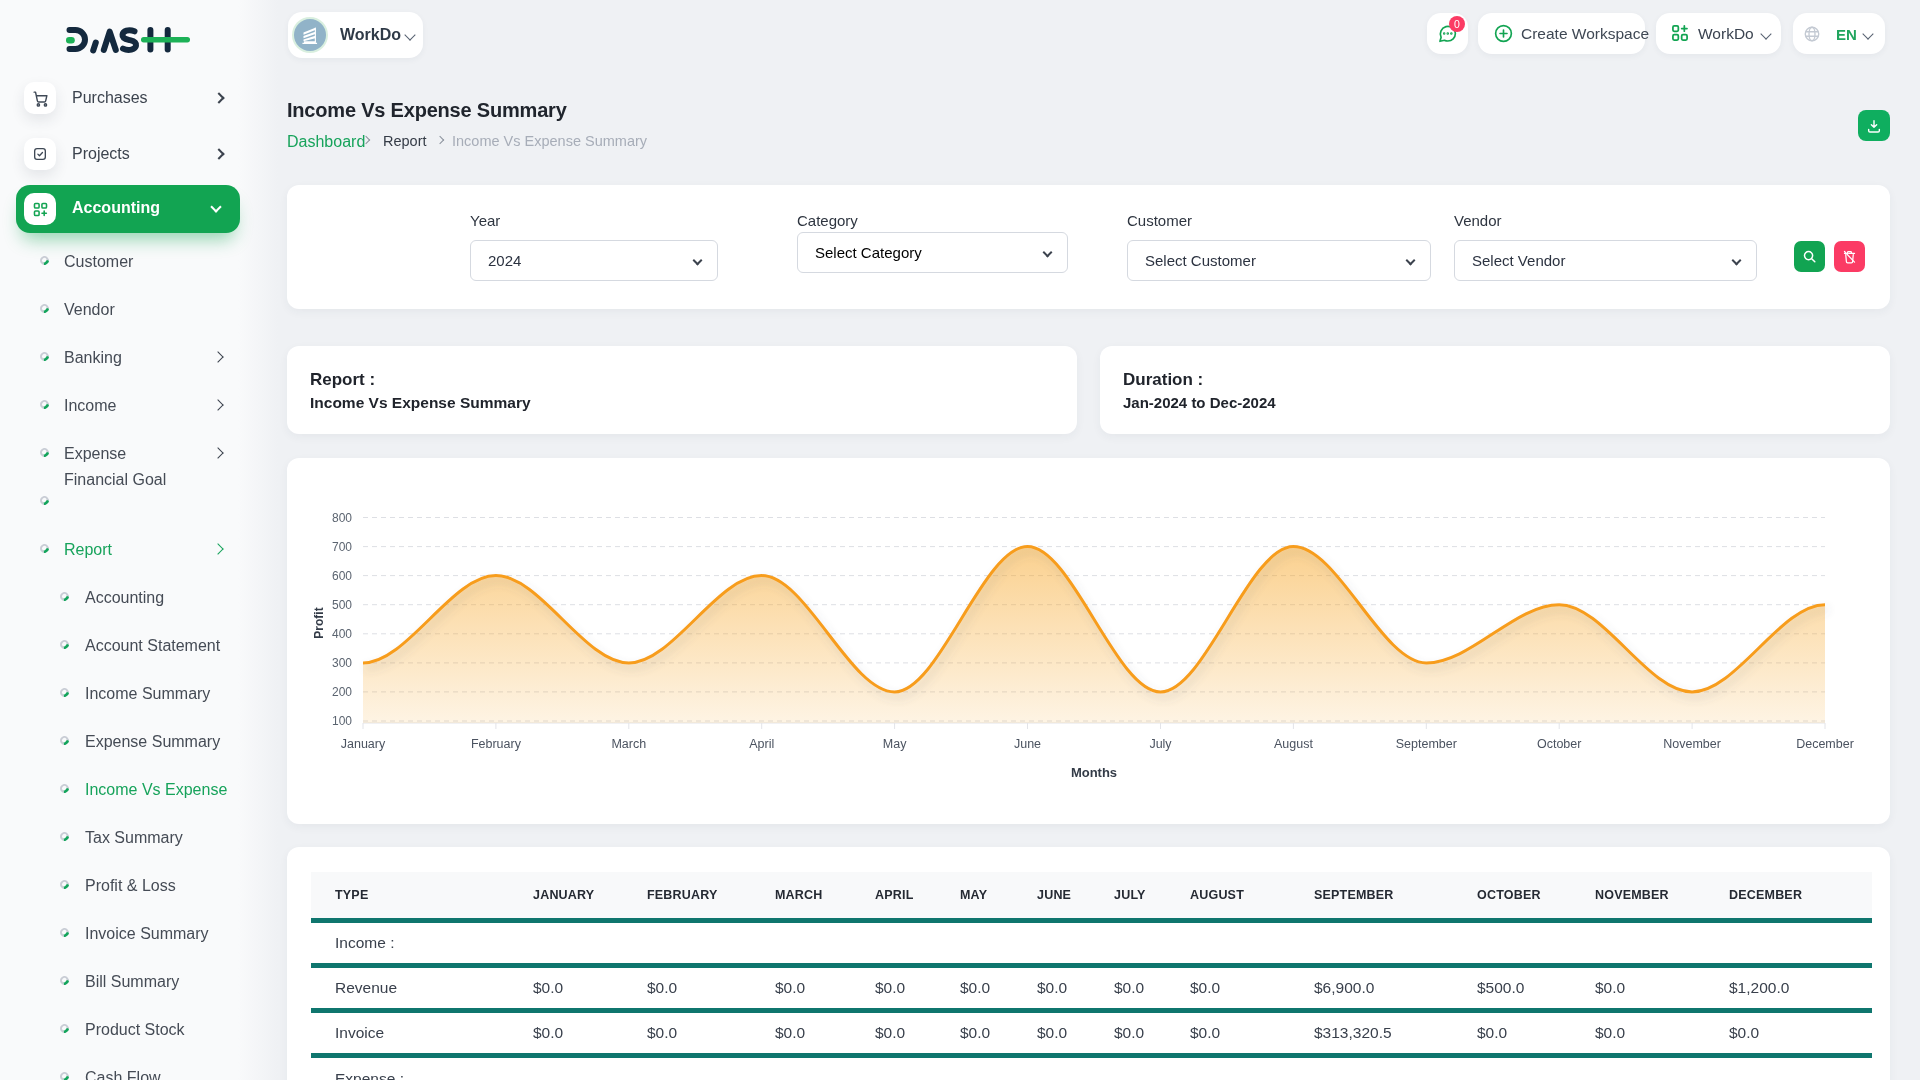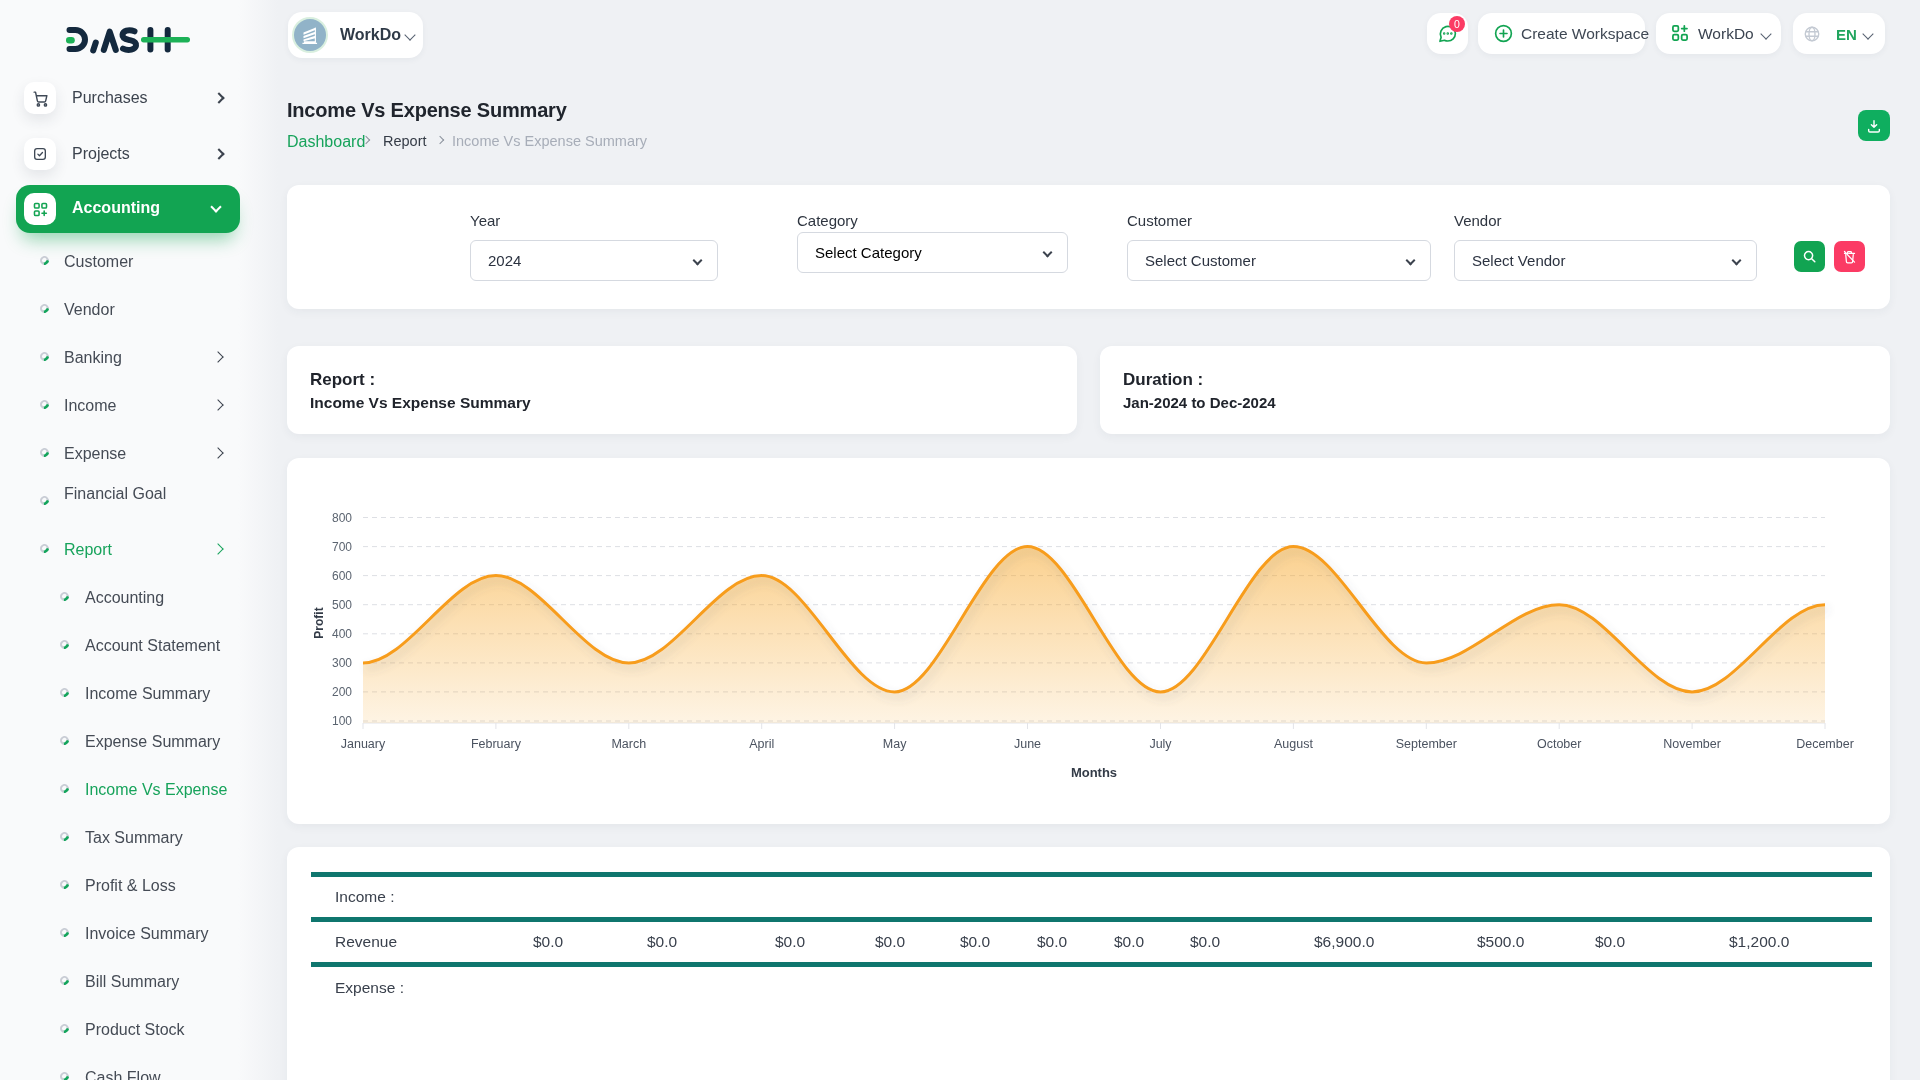--- a/index.html
+++ b/index.html
@@ -91,21 +91,21 @@
   <span class="bullet" style="left:40px;top:352px"></span>
     <div class="sub" style="left:64px;top:349px">Banking</div>
   <span class="chev" style="position:absolute;left:214px;top:353px;border-width:1.8px"></span>
   <span class="bullet" style="left:40px;top:400px"></span>
     <div class="sub" style="left:64px;top:397px">Income</div>
   <span class="chev" style="position:absolute;left:214px;top:401px;border-width:1.8px"></span>
   <span class="bullet" style="left:40px;top:448px"></span>
     <div class="sub" style="left:64px;top:445px">Expense</div>
   <span class="chev" style="position:absolute;left:214px;top:449px;border-width:1.8px"></span>
   <span class="bullet" style="left:40px;top:496px"></span>
-    <div class="sub" style="left:64px;top:485px">Financial Goal</div>
+    <div class="sub" style="left:64px;top:471px">Financial Goal</div>
   <span class="bullet" style="left:40px;top:544px"></span>
     <div class="sub green" style="left:64px;top:541px">Report</div>
   <span class="chev" style="position:absolute;left:214px;top:545px;border-color:#17a35b;border-width:1.8px"></span>
 
   <span class="bullet" style="left:60px;top:592px"></span>
     <div class="sub" style="left:85px;top:589px">Accounting</div>
   <span class="bullet" style="left:60px;top:640px"></span>
     <div class="sub" style="left:85px;top:637px">Account Statement</div>
   <span class="bullet" style="left:60px;top:688px"></span>
     <div class="sub" style="left:85px;top:685px">Income Summary</div>
@@ -303,20 +303,35 @@
       <col style="width:77px">
       <col style="width:77px">
       <col style="width:76px">
     <col style="width:124px">
       <col style="width:163px">
       <col style="width:118px">
       <col style="width:134px">
       <col>
   </colgroup>
   <tbody>
+      <tr>
+    <th>TYPE</th>
+        <th>JANUARY</th>
+        <th>FEBRUARY</th>
+        <th>MARCH</th>
+        <th>APRIL</th>
+        <th>MAY</th>
+        <th>JUNE</th>
+    <th>JULY</th>
+        <th>AUGUST</th>
+        <th>SEPTEMBER</th>
+        <th>OCTOBER</th>
+        <th>NOVEMBER</th>
+        <th>DECEMBER</th>
+  </tr>
   <tr>
         <td>Income :</td>
         <td></td>
         <td></td>
         <td></td>
         <td></td>
         <td></td>
         <td></td>
         <td></td>
         <td></td>
@@ -334,20 +349,35 @@
         <td>$0.0</td>
         <td>$0.0</td>
         <td>$0.0</td>
         <td>$0.0</td>
         <td>$6,900.0</td>
         <td>$500.0</td>
         <td>$0.0</td>
         <td>$1,200.0</td>
       </tr>
   <tr>
+        <td>Invoice</td>
+        <td>$0.0</td>
+        <td>$0.0</td>
+        <td>$0.0</td>
+        <td>$0.0</td>
+        <td>$0.0</td>
+        <td>$0.0</td>
+        <td>$0.0</td>
+        <td>$0.0</td>
+        <td>$313,320.5</td>
+        <td>$0.0</td>
+        <td>$0.0</td>
+        <td>$0.0</td>
+      </tr>
+  <tr>
         <td>Expense :</td>
         <td></td>
         <td></td>
         <td></td>
         <td></td>
         <td></td>
         <td></td>
         <td></td>
         <td></td>
         <td></td>

